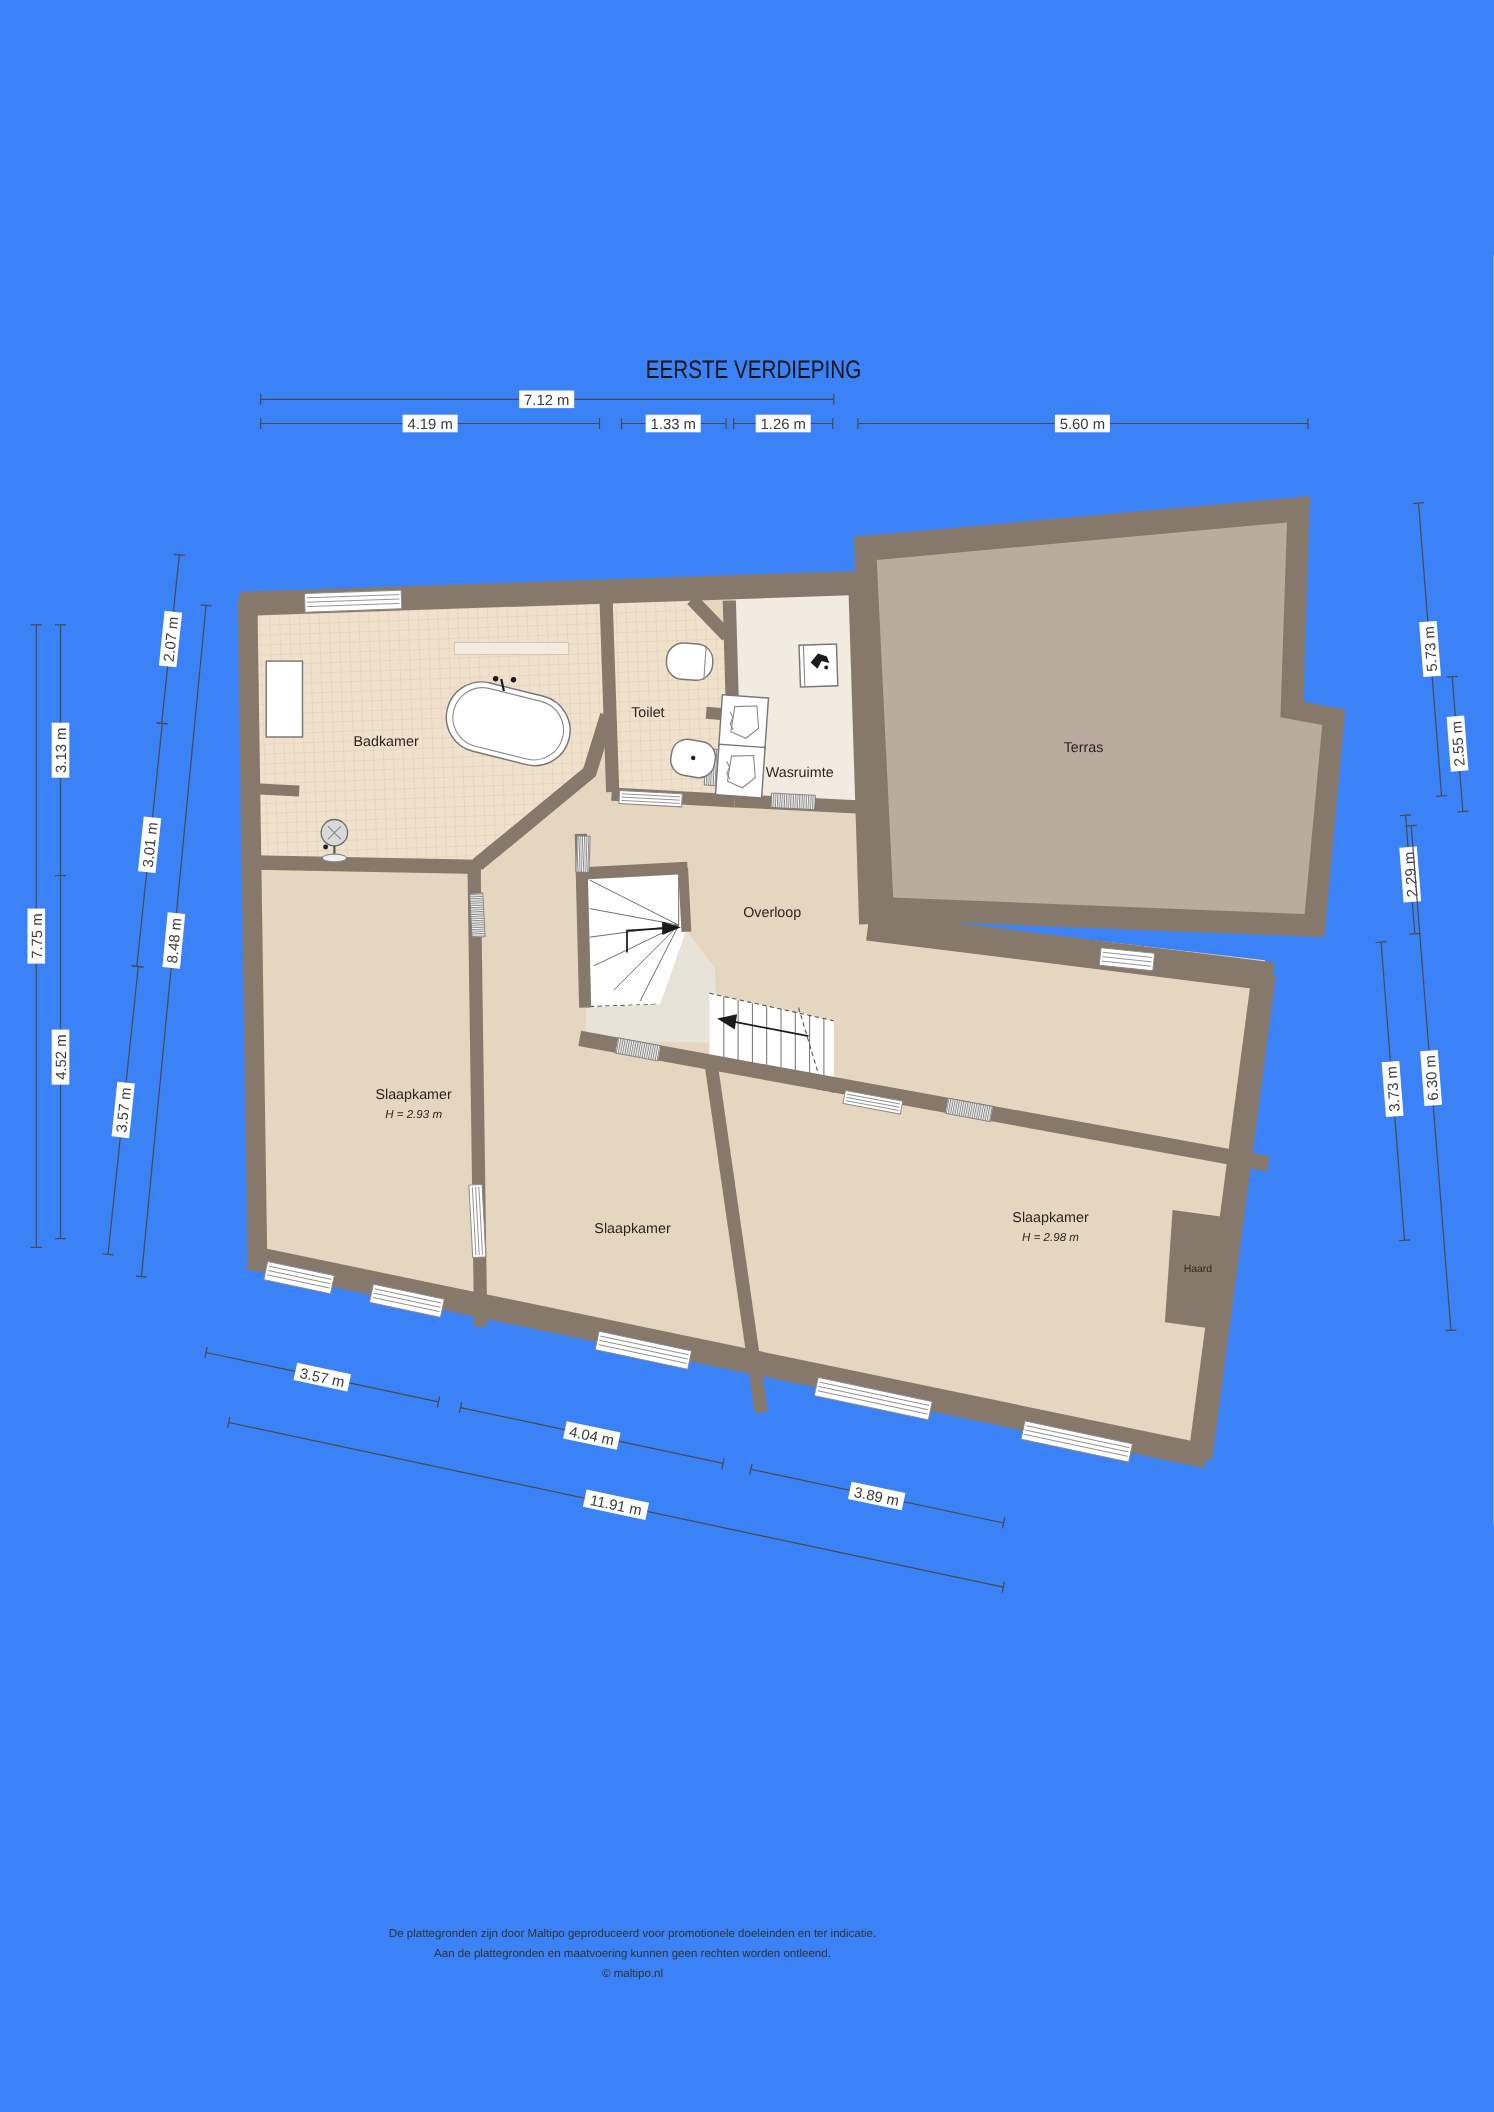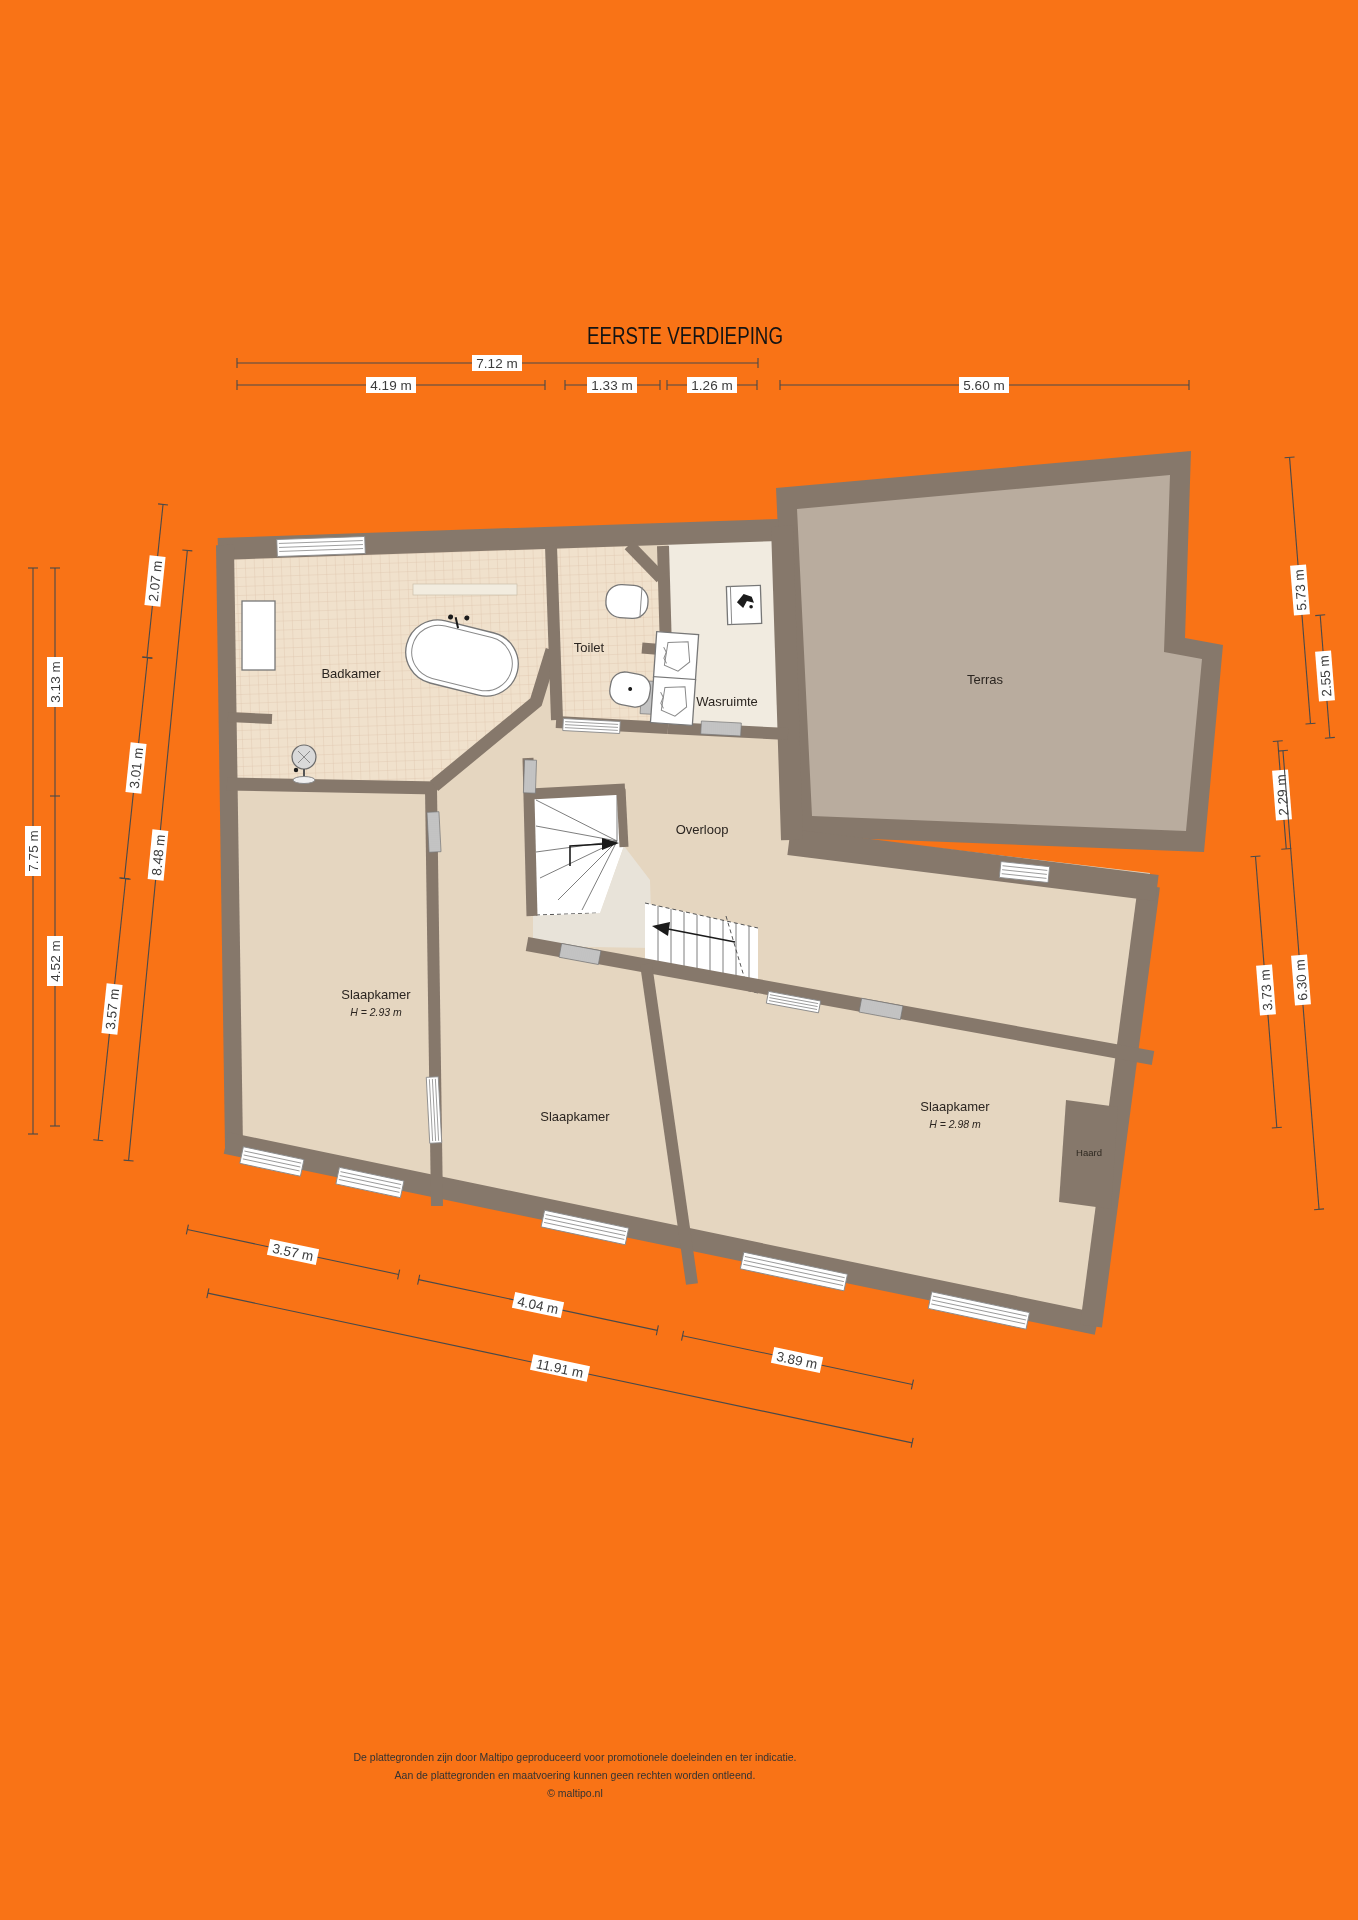--- a/index.html
+++ b/index.html
@@ -1,16 +1,16 @@
 <!DOCTYPE html>
 <html><head>
 <meta charset="utf-8">
 <style>
   html,body{margin:0;padding:0;background:#fff;}
-  .wrap{width:1358px;height:1920px;position:relative;background:#f97316;margin:0 auto;}
+  .wrap{width:1358px;height:1920px;position:relative;background:#3b82f6;margin:0 auto;}
   text{font-family:"Liberation Sans", sans-serif;}
   .title-text{font-size:23px;fill:#141414;}
   .dim-line{stroke:#4a4a4a;stroke-width:1.1;fill:none;}
   .dim-tick{stroke:#4a4a4a;stroke-width:1.1;}
   .dim-bg{fill:#ffffff;}
   .dim-text{font-size:13.5px;fill:#3c3c3c;text-anchor:middle;}
   .room-text{font-size:13px;fill:#2b2520;text-anchor:middle;}
   .room-sub{font-size:10.5px;font-style:italic;fill:#2b2520;text-anchor:middle;}
   .haard-text{font-size:9.5px;fill:#2e2820;text-anchor:middle;}
   .footer-text{font-size:10.5px;fill:#333;text-anchor:middle;}

